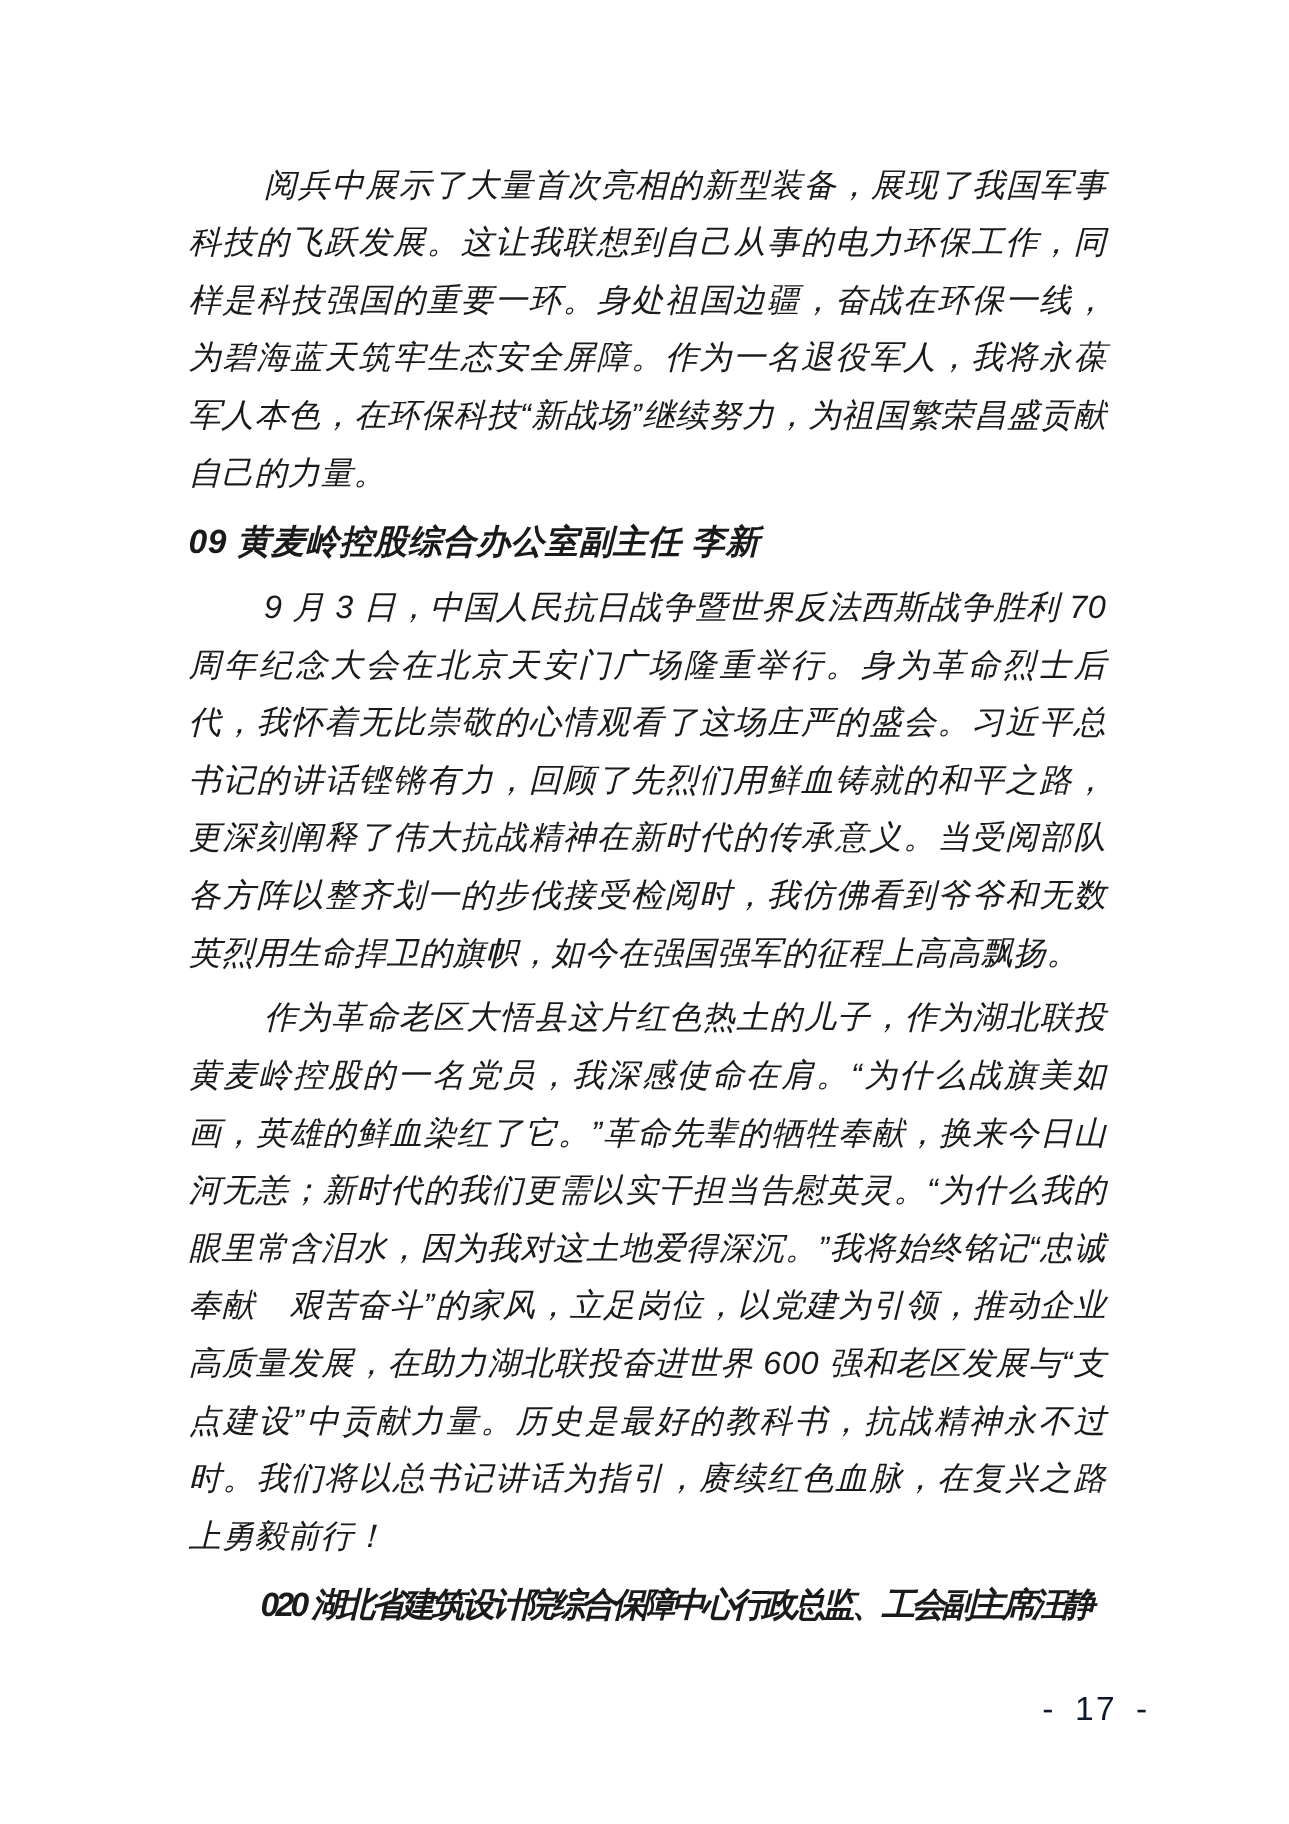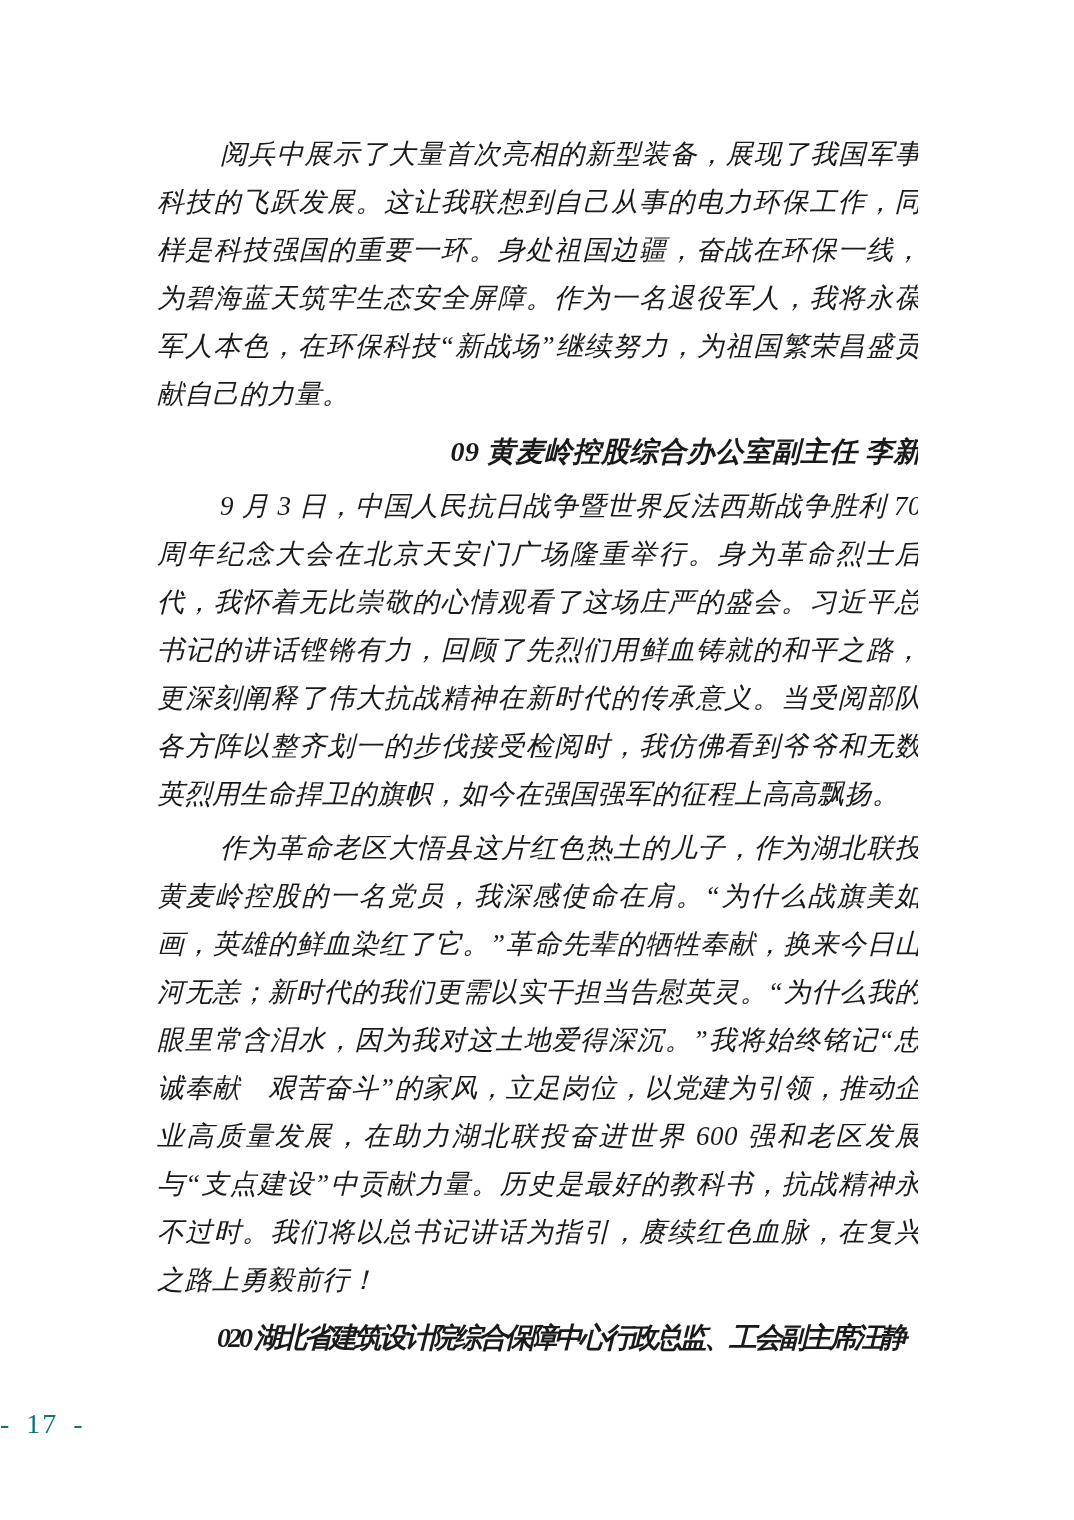--- a/index.html
+++ b/index.html
@@ -6,22 +6,23 @@
     margin: 0;
     padding: 0;
     background: #ffffff;
   }
   .page {
     position: relative;
     width: 918px;
     height: 1520px;
     background: #ffffff;
     overflow: hidden;
-    font-family: Liberation Serif, serif;
+    font-family: Liberation Sans, sans-serif;
     color: #1a1a1a;
+    padding-left: 40px;
   }
   .content {
     position: absolute;
     left: 157px;
     top: 130px;
     width: 765px;
     font-style: italic; 
   }
   .body-para {
     margin: 0;
@@ -33,45 +34,45 @@
     letter-spacing: 0.5px;
   }
   .para-gap {
     margin-top: 6px;
   }
   .heading-center {
     margin: 10px 0 6px 0;
     font-size: 28px;
     line-height: 48px;
     font-weight: bold;
-    text-align: right;
+    text-align: left;
     text-indent: 0;
   }
   .heading-indent {
     margin: 10px 0 0 0;
     font-size: 28px;
     line-height: 48px;
     font-weight: bold;
     text-align: left;
     text-indent: 60px;
     letter-spacing: -3px;
     white-space: nowrap;
   }
   .page-footer {
     position: absolute;
     top: 1404px;
     left: 0;
     width: 100%;
-    text-align: left;
+    text-align: right;
     font-size: 28px;
     line-height: 40px;
     font-style: normal;
     letter-spacing: 2px;
     word-spacing: 6px;
-    color: #0f766e;
+    color: #0f172a;
   }
 </style>
 </head>
 <body>
 
 <div class="page">
   <div class="content">
 
     <p class="body-para">阅兵中展示了大量首次亮相的新型装备，展现了我国军事科技的飞跃发展。这让我联想到自己从事的电力环保工作，同样是科技强国的重要一环。身处祖国边疆，奋战在环保一线，为碧海蓝天筑牢生态安全屏障。作为一名退役军人，我将永葆军人本色，在环保科技“新战场”继续努力，为祖国繁荣昌盛贡献自己的力量。</p>
 

